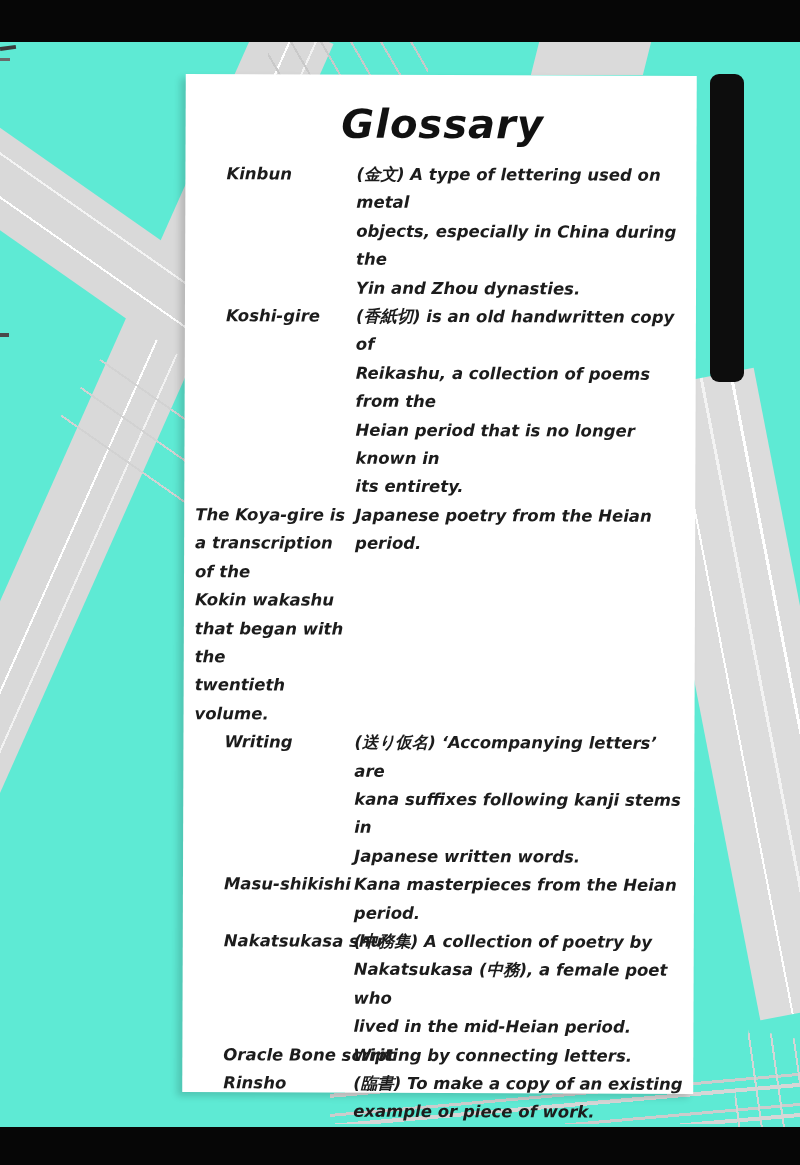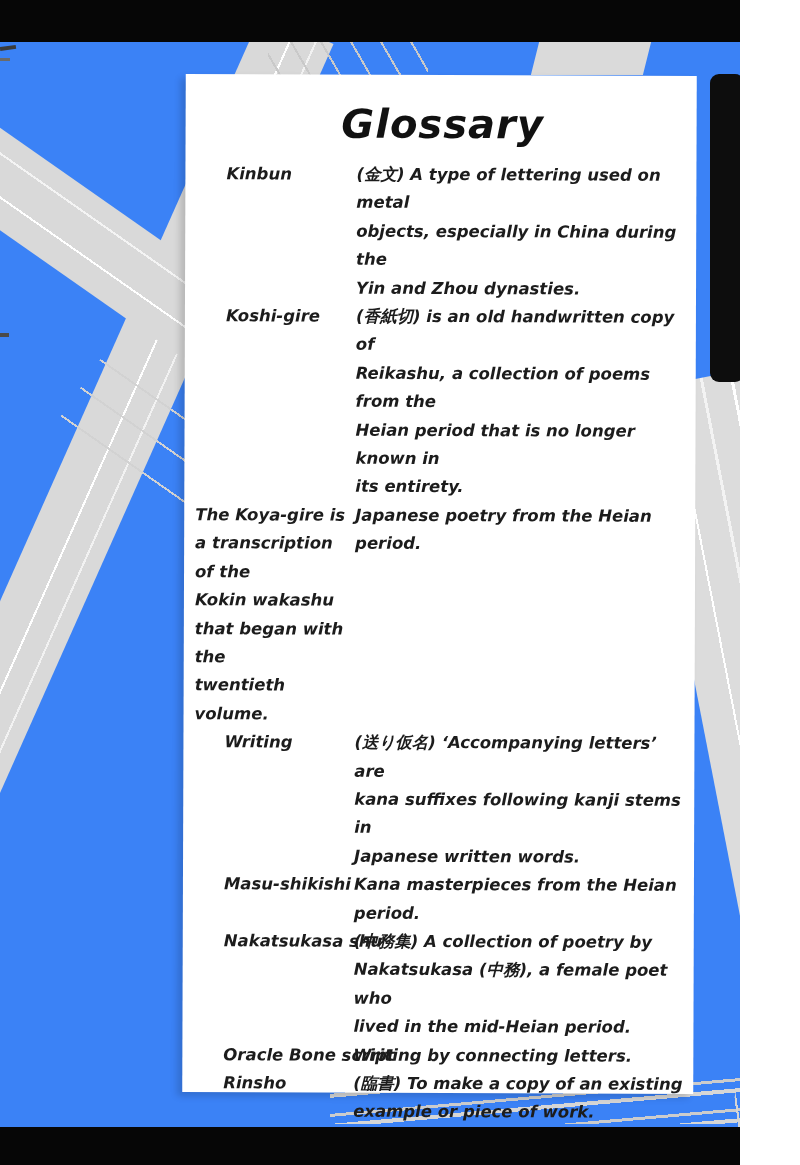--- a/index.html
+++ b/index.html
@@ -1,18 +1,18 @@
 <!DOCTYPE html>
 <html><head>
 <meta charset="utf-8">
 <style>
   html,body { margin:0; padding:0; }
   .page {
-    position:relative; width:740px; height:1165px;
-    background:#3b82f6; overflow:hidden;
+    position:relative; width:800px; height:1165px;
+    background:#5eead4; overflow:hidden;
     font-family:"DejaVu Sans", sans-serif;
   }
 
   
   .bar { position:absolute; left:0; width:800px; background:#060606; z-index:6; }
   .bar.top { top:0; height:42px; }
   .bar.bottom { bottom:0; height:38px; }
 
   
   .stroke { position:absolute; z-index:1; }

